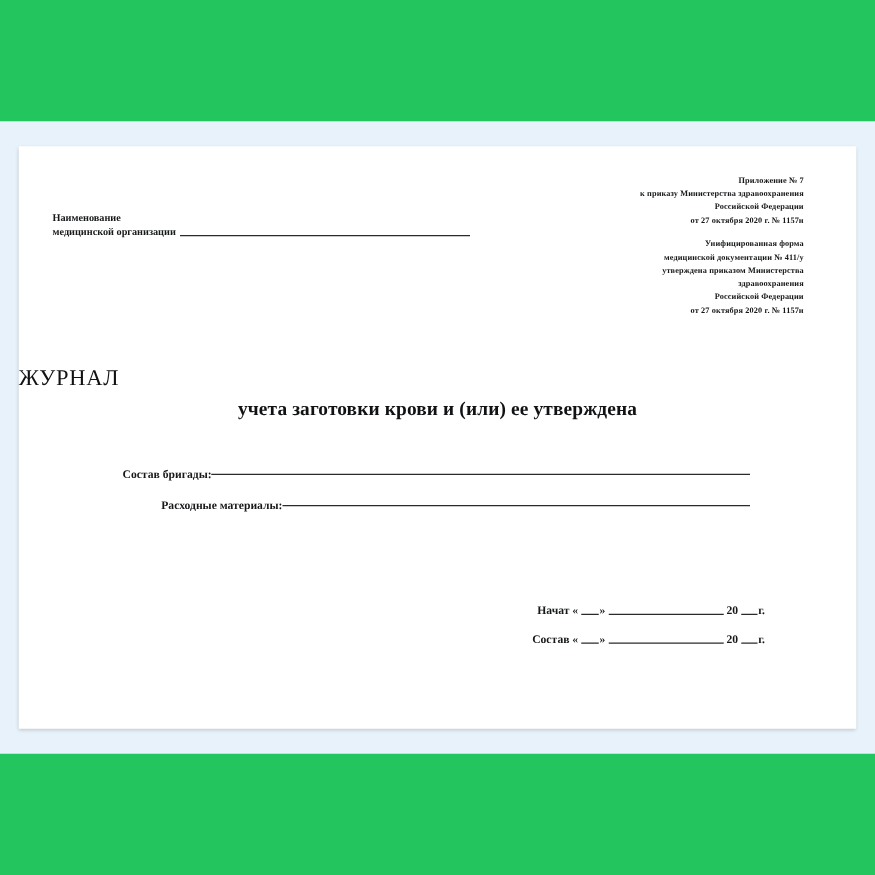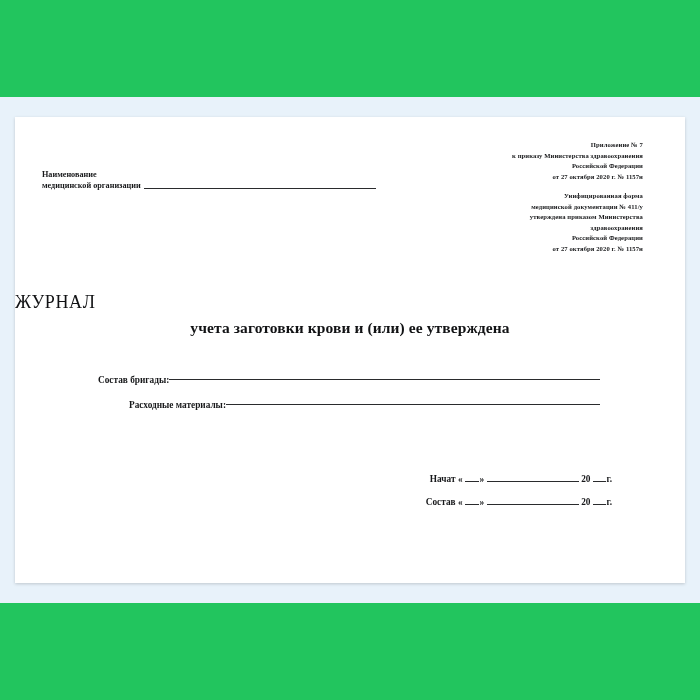--- a/index.html
+++ b/index.html
@@ -127,21 +127,21 @@
     border-bottom: 1px solid #2a2b2d;
     margin-bottom: 2px;
   }
   #row-brigade { left: 83px; right: 85px; top: 258px; }
   #row-materials { left: 83px; right: 85px; top: 283px; margin-left: 31px; }
 
   
   .bottom-block {
     position: absolute;
     right: 72px;
-    top: 357px;
+    top: 367px;
     font-family: "Liberation Serif", serif;
     font-weight: bold;
     font-size: 9.3px;
     color: #17181a;
   }
   .bottom-row {
     display: flex;
     align-items: flex-end;
     justify-content: flex-end;
     margin-bottom: 13px;

